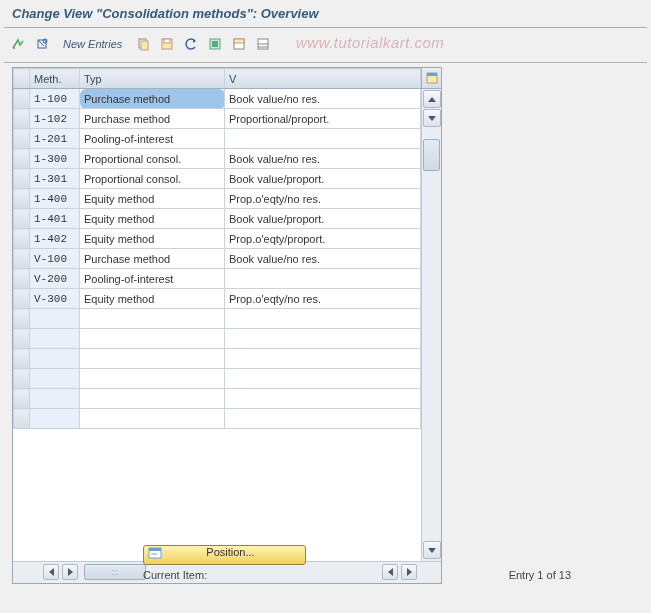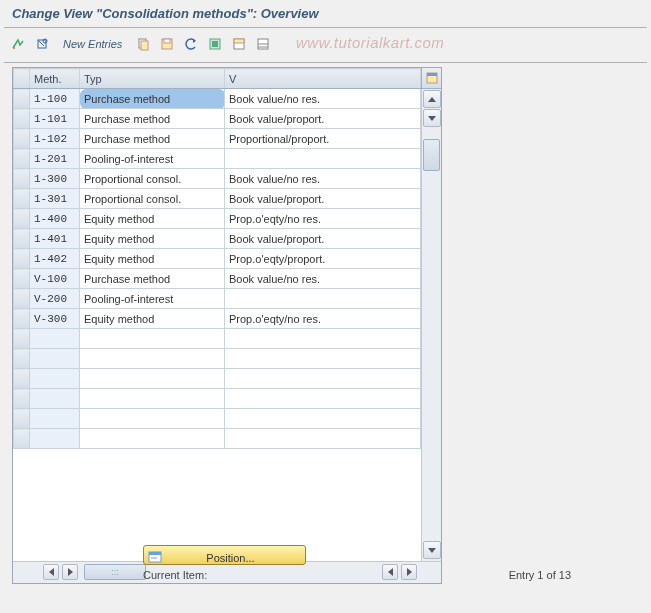--- a/index.html
+++ b/index.html
@@ -203,21 +203,21 @@
   .footer {
     position: absolute;
     bottom: 20px;
     left: 0; right: 0;
     height: 48px;
   }
   .position-btn {
     position: absolute;
     left: 143px; top: 0;
     width: 163px; height: 20px;
-    display:flex; align-items:flex-end;
+    display:flex; align-items:flex-start;
     background: linear-gradient(#fff4b0, #f0d060);
     border: 1px solid #9a8330;
     border-radius: 3px;
     box-sizing: border-box;
     cursor: pointer;
     font-size: 11px;
     color: #333;
     gap: 6px;
     padding-left: 4px;
     justify-content: flex-start;
@@ -317,26 +317,20 @@
             <th>Typ</th>
             <th>V</th>
           </tr>
         </thead>
         <tbody id="grid-rows">
             <tr>
               <td class="rowsel"></td>
               <td class="meth">1-100</td>
               <td class="typ sel-highlight">Purchase method</td>
               <td class="var">Book value/no res.</td>
-            </tr>
-            <tr>
-              <td class="rowsel"></td>
-              <td class="meth">1-101</td>
-              <td class="typ">Purchase method</td>
-              <td class="var">Book value/proport.</td>
             </tr>
             <tr>
               <td class="rowsel"></td>
               <td class="meth">1-102</td>
               <td class="typ">Purchase method</td>
               <td class="var">Proportional/proport.</td>
             </tr>
             <tr>
               <td class="rowsel"></td>
               <td class="meth">1-201</td>

